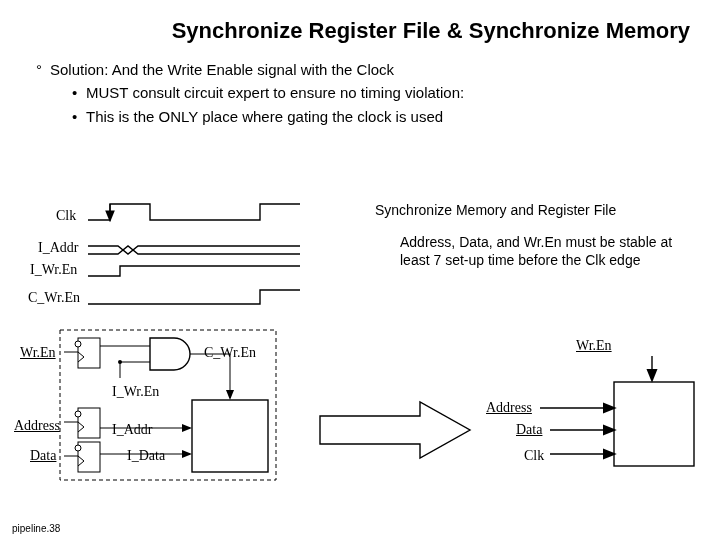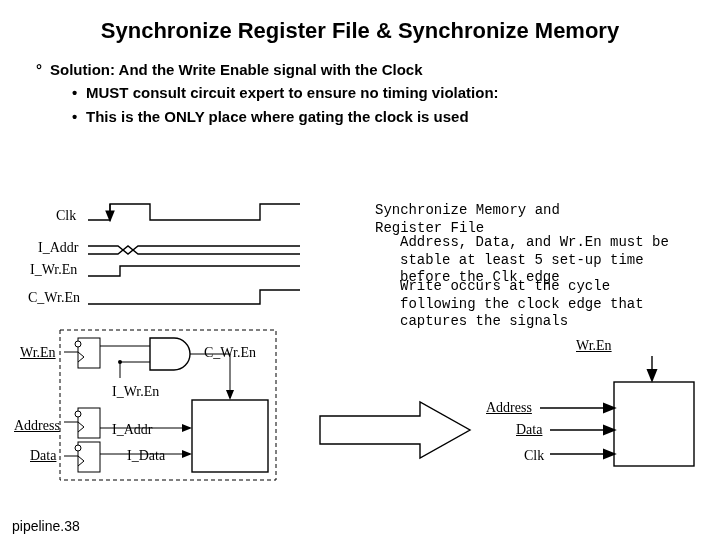--- a/index.html
+++ b/index.html
@@ -1,28 +1,28 @@
 <!DOCTYPE html>
 <html><head>
 <meta charset="utf-8">
 <style>
 body{margin:0;font-family:Arial,Helvetica,sans-serif;background:#fff;color:#000}
 .slide{width:720px;height:540px;position:relative;box-sizing:border-box;padding:18px 30px 0 30px}
-.title{font-size:22px;font-weight:bold;text-align:center;margin-bottom:14px}
-.bullets{font-size:15px;font-weight:bold;line-height:1.55}
+.title{font-size:22px;font-weight:bold;text-align:right;margin-bottom:14px}
+.bullets{font-size:15px;font-weight:normal;line-height:1.55}
 .b1{margin-left:6px}
 .b2{margin-left:42px}
 .b3{margin-left:78px}
 .deg{display:inline-block;width:14px}
 .dot{display:inline-block;width:14px}
 .dash{display:inline-block;width:18px}
 .stage{position:absolute;left:0;top:190px;width:627px;height:330px}
 .lbl{position:absolute;font-size:14px;font-family:'Times New Roman',serif}
-.note{position:absolute;font-size:14px;font-family:Liberation Mono, monospace;line-height:1.25}
-.footer{position:absolute;left:12px;bottom:6px;font-size:14px;font-family:Arial}
+.note{position:absolute;font-size:14px;font-family:Liberation Sans, sans-serif;line-height:1.25}
+.footer{position:absolute;left:12px;bottom:6px;font-size:10px;font-family:Arial}
 svg{position:absolute;left:0;top:0}
 </style>
 </head>
 <body>
 
 <div class="slide">
   <div class="title">Synchronize Register File &amp; Synchronize Memory</div>
 
   <div class="bullets">
     <div class="b1"><span class="deg">°</span><span>Solution: And the Write Enable signal with the Clock</span></div>
@@ -31,22 +31,21 @@
   </div>
 
   <div class="stage">
 
     <div class="lbl" style="left:56px;top:18px">Clk</div>
     <div class="lbl" style="left:38px;top:50px">I_Addr</div>
     <div class="lbl" style="left:30px;top:72px">I_Wr.En</div>
     <div class="lbl" style="left:28px;top:100px">C_Wr.En</div>
 
     <div class="note" style="left:375px;top:12px;font-weight:normal">Synchronize Memory  and Register File</div>
-    <div class="note" style="left:400px;top:44px;width:290px">Address, Data, and Wr.En must be stable at least 5 set-up time before the Clk edge</div>
-    <div class="note" style="left:400px;top:88px;width:290px">Write occurs at the cycle following the clock edge that captures the signals</div>
+    <div class="note" style="left:400px;top:44px;width:290px">Address, Data, and Wr.En must be stable at least 7 set-up time before the Clk edge</div>
 
     <div class="lbl" style="left:20px;top:155px;text-decoration:underline">Wr.En</div>
     <div class="lbl" style="left:204px;top:155px">C_Wr.En</div>
     <div class="lbl" style="left:112px;top:194px">I_Wr.En</div>
     <div class="lbl" style="left:14px;top:228px;text-decoration:underline">Address</div>
     <div class="lbl" style="left:30px;top:258px;text-decoration:underline">Data</div>
     <div class="lbl" style="left:112px;top:232px">I_Addr</div>
     <div class="lbl" style="left:127px;top:258px">I_Data</div>
     <div class="lbl" style="left:198px;top:225px;width:66px;text-align:center;line-height:1.2;white-space:pre">Reg File
 or

